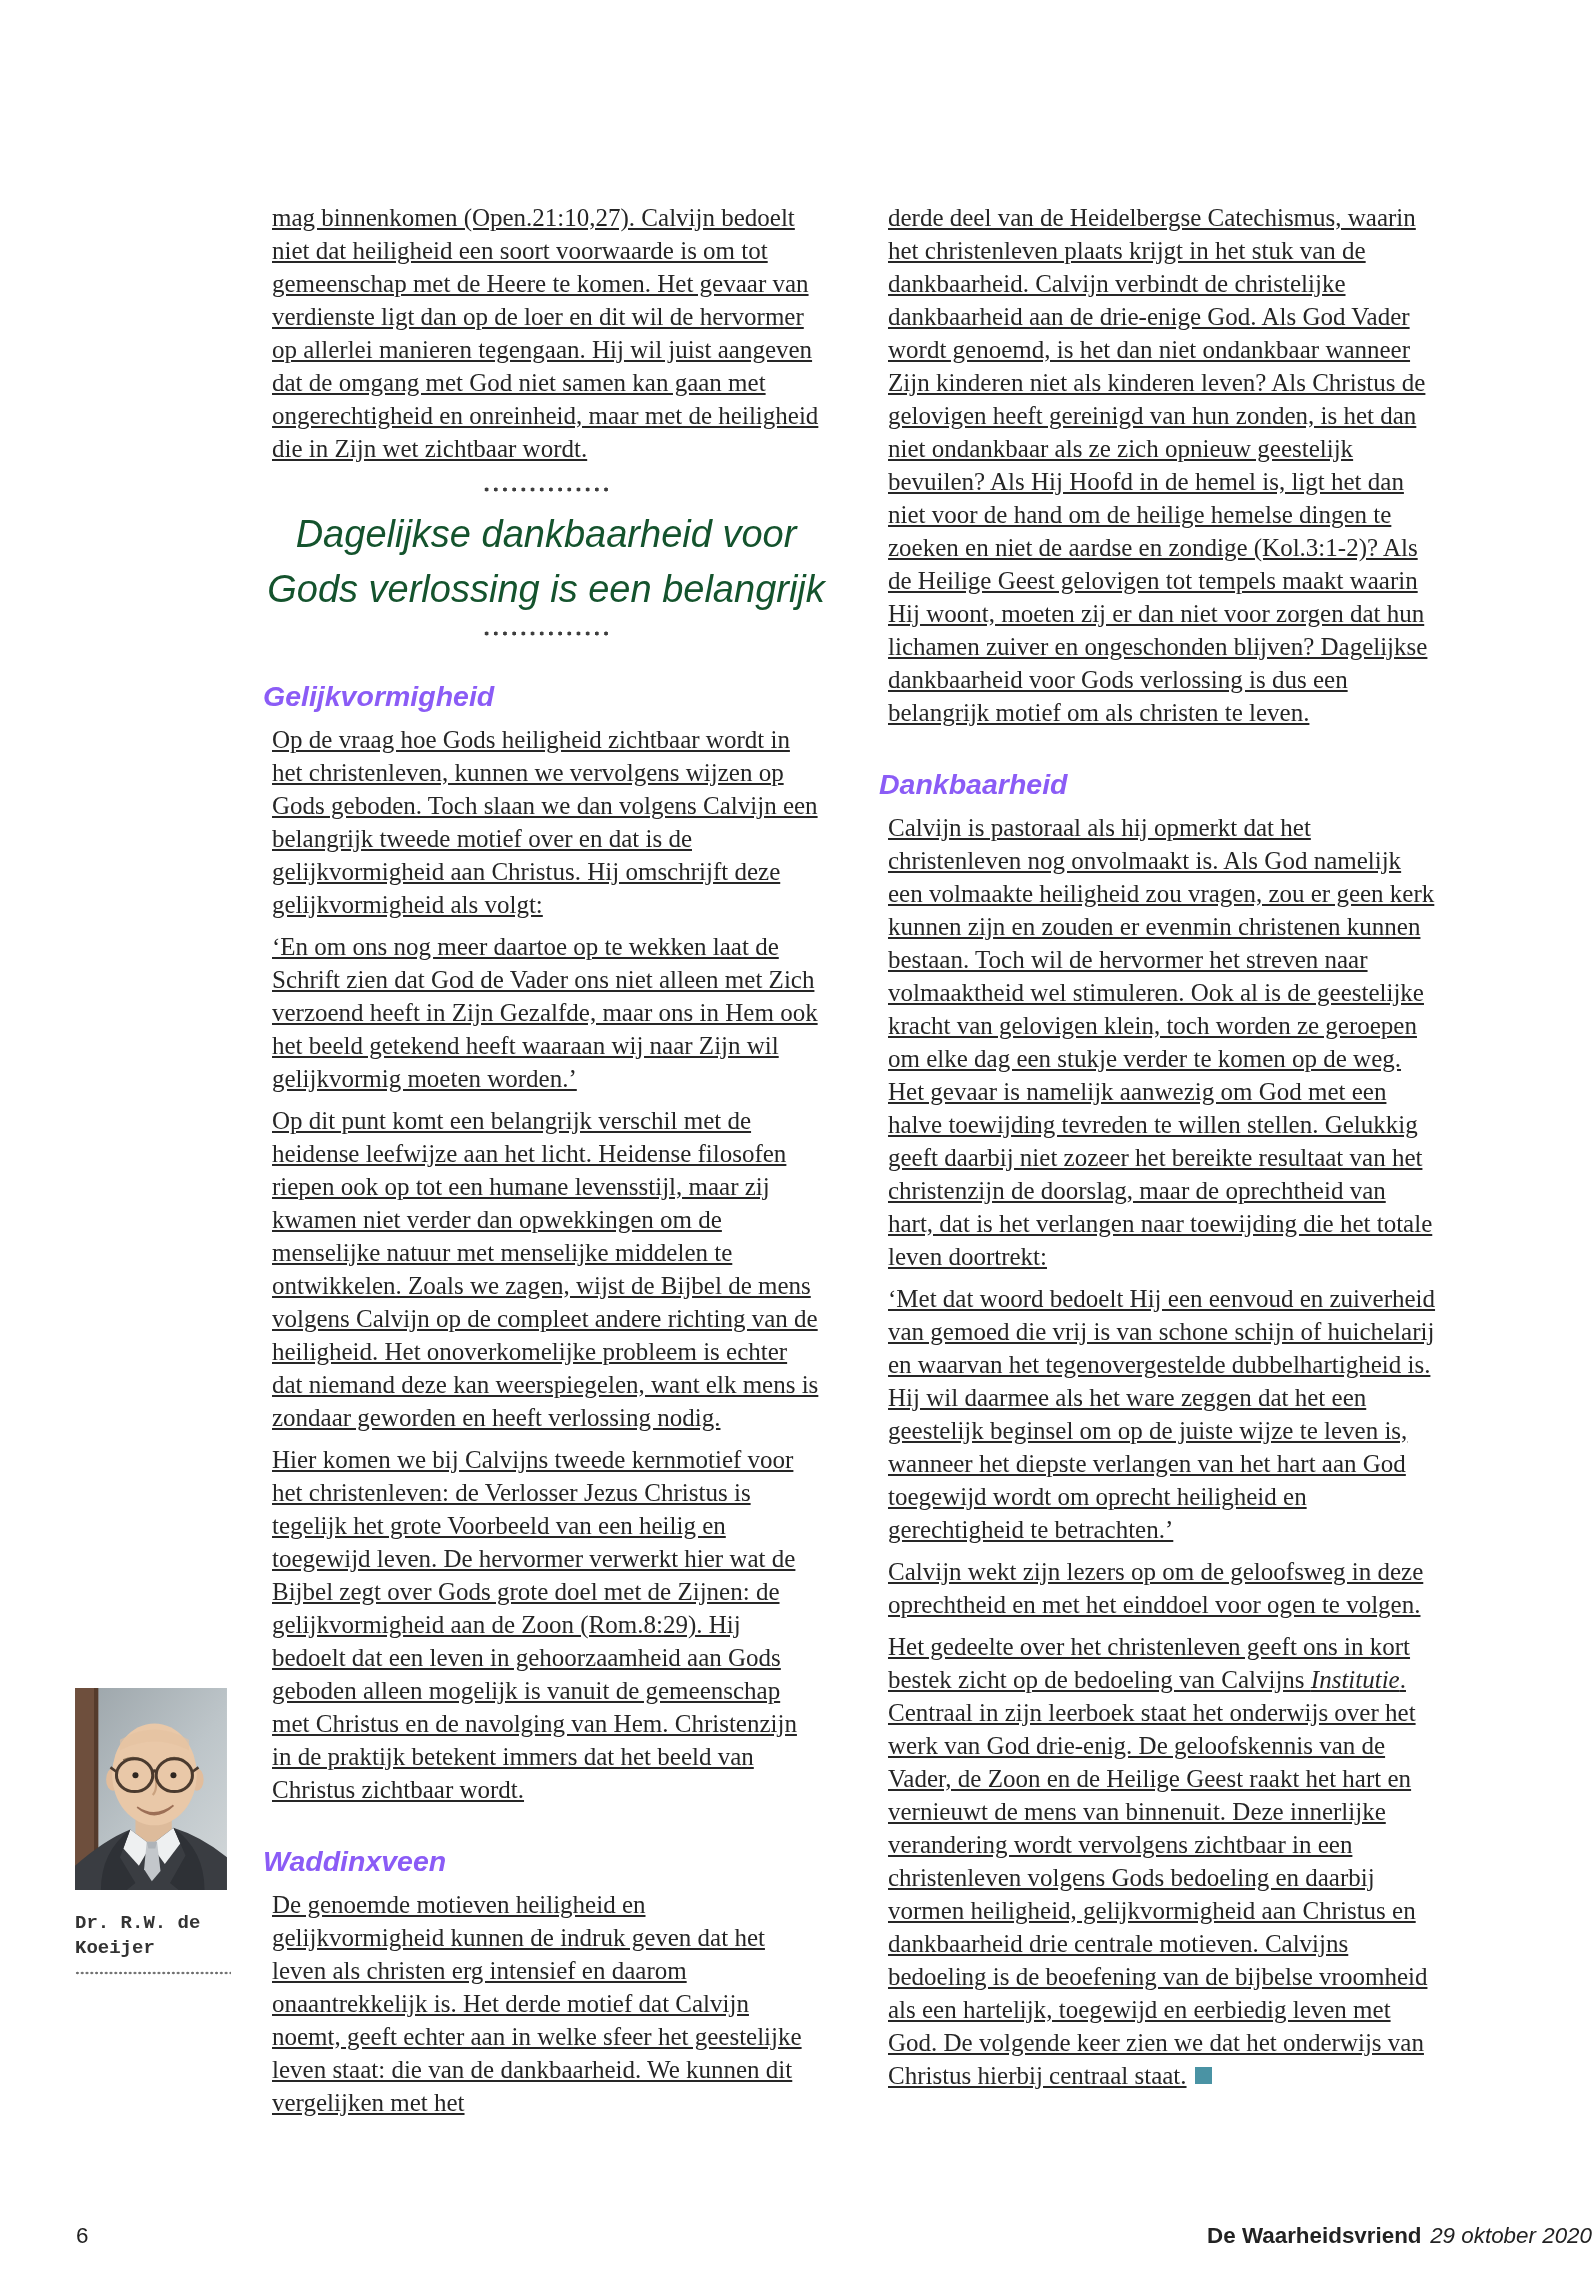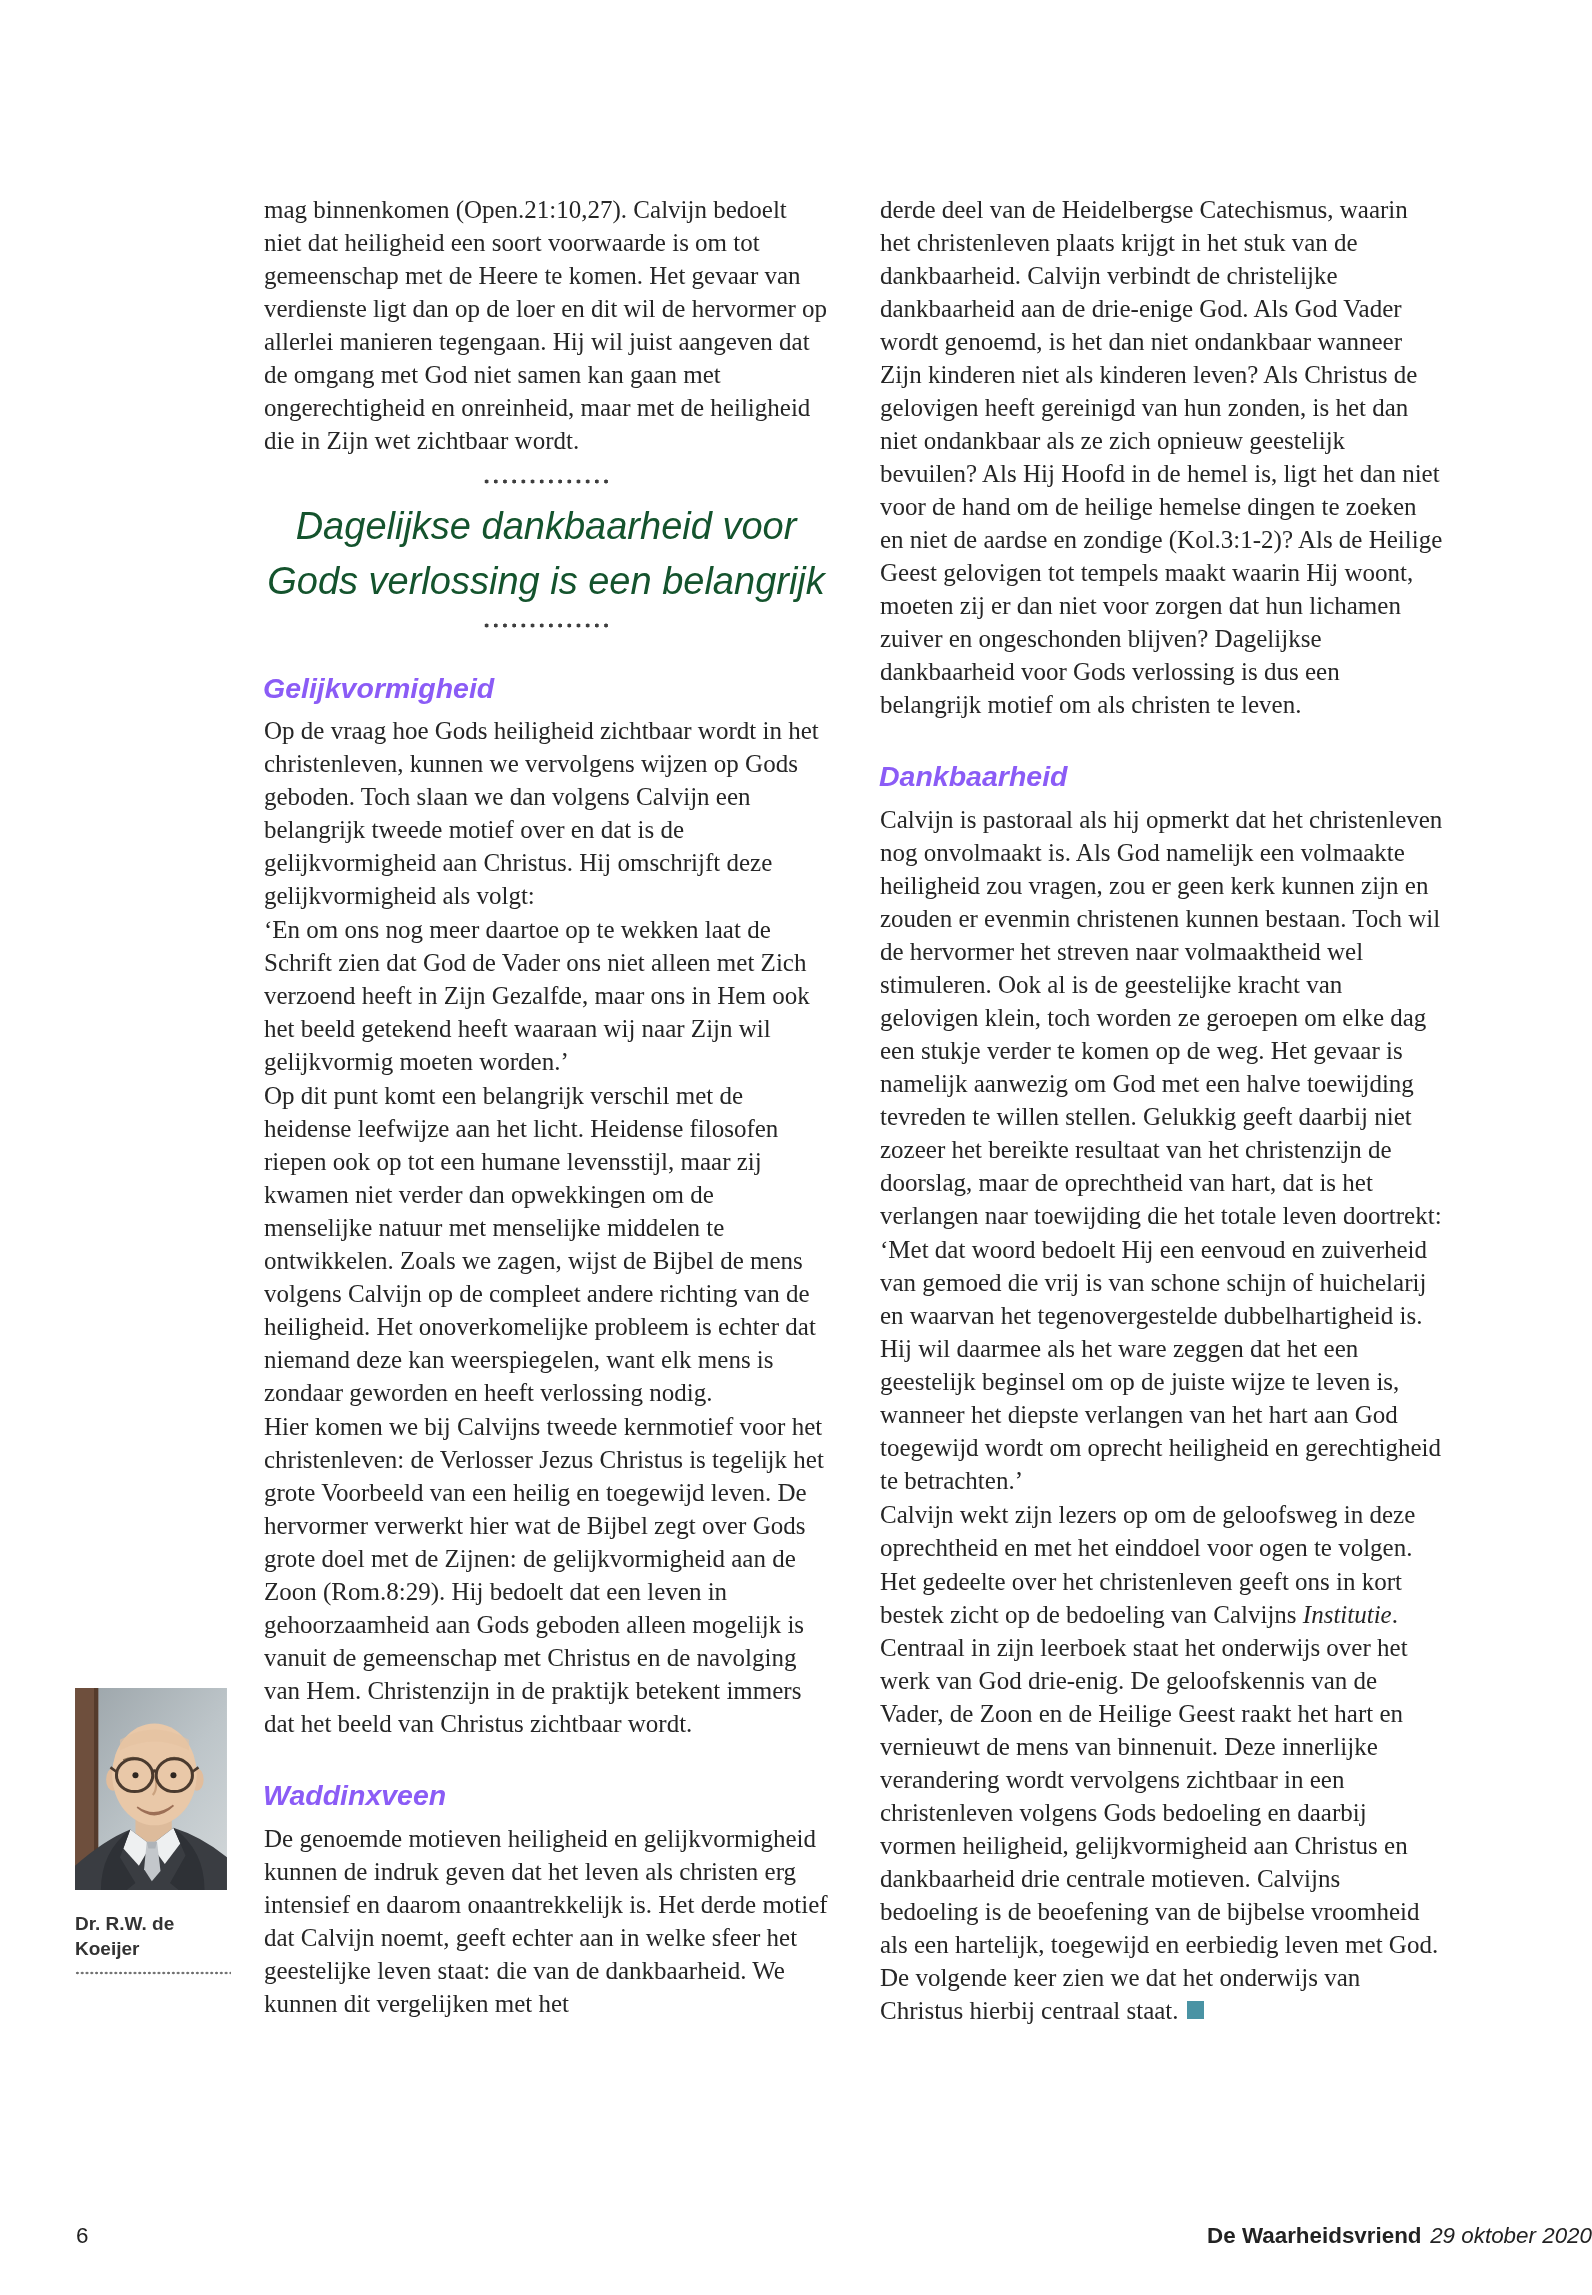--- a/index.html
+++ b/index.html
@@ -3,39 +3,39 @@
 <meta charset="utf-8">
 <style>
   html,body{margin:0;padding:0;background:#ffffff;}
   .page{position:relative;width:1592px;height:2295px;background:#ffffff;overflow:hidden;
         font-family:"Liberation Serif",serif;color:#262626;}
 
   
   .col{position:absolute;top:192px;width:566px;font-size:25px;line-height:33px;}
   .col-left{left:263px;}
   .col-right{left:879px;}
-  .col p{margin:1px;}
+  .col p{margin:9px;text-decoration:underline;}
 
   .subhead{font-family:Liberation Sans, sans-serif;font-style:italic;font-weight:bold;
            font-size:28.5px;line-height:35px;color:#8b5cf6;margin:38px 0 8.6px 0;}
 
   
   .pullquote{margin:22.4px 0 43px 0;text-align:center;}
   .pq-line{font-family:"Liberation Sans",sans-serif;font-style:italic;font-weight:400;
            font-size:38px;line-height:55px;color:#14532d;}
   .dotrule{width:129px;height:5.2px;margin:0 auto;
            background:radial-gradient(circle,#3d3d3d 1.9px,transparent 2.3px) 0 0/9.2px 5.2px repeat-x;}
   .dotrule.top{margin-bottom:14px;}
   .dotrule.bottom{margin-top:14px;}
 
   .it{font-style:italic;}
   .endsq{display:inline-block;width:17.3px;height:17.3px;background:#4a93a4;margin-left:8.6px;}
 
   
-  .author{position:absolute;left:75px;top:1688px;width:156px;font-family:Liberation Sans, sans-serif;}
+  .author{position:absolute;left:75px;top:1688px;width:156px;font-family:Liberation Mono, monospace;}
   .author svg{display:block;width:152px;height:202px;}
   .author-name{font-weight:bold;font-size:19px;line-height:25px;color:#333333;margin-top:21px;}
   .author-bio{font-style:italic;font-size:17.7px;line-height:23px;color:#54565a;}
   .bio-rule{margin-top:10.4px;width:156px;height:3.5px;
             background:radial-gradient(circle,#6a6a6a 1px,transparent 1.4px) 0 50%/4.8px 3.5px repeat-x;}
 
   
   .footer{position:absolute;left:0;top:2223px;width:100%;font-family:"Liberation Sans",sans-serif;
           font-size:22.4px;color:#222222;}
   .pageno{position:absolute;left:76px;top:0;font-weight:400;}

